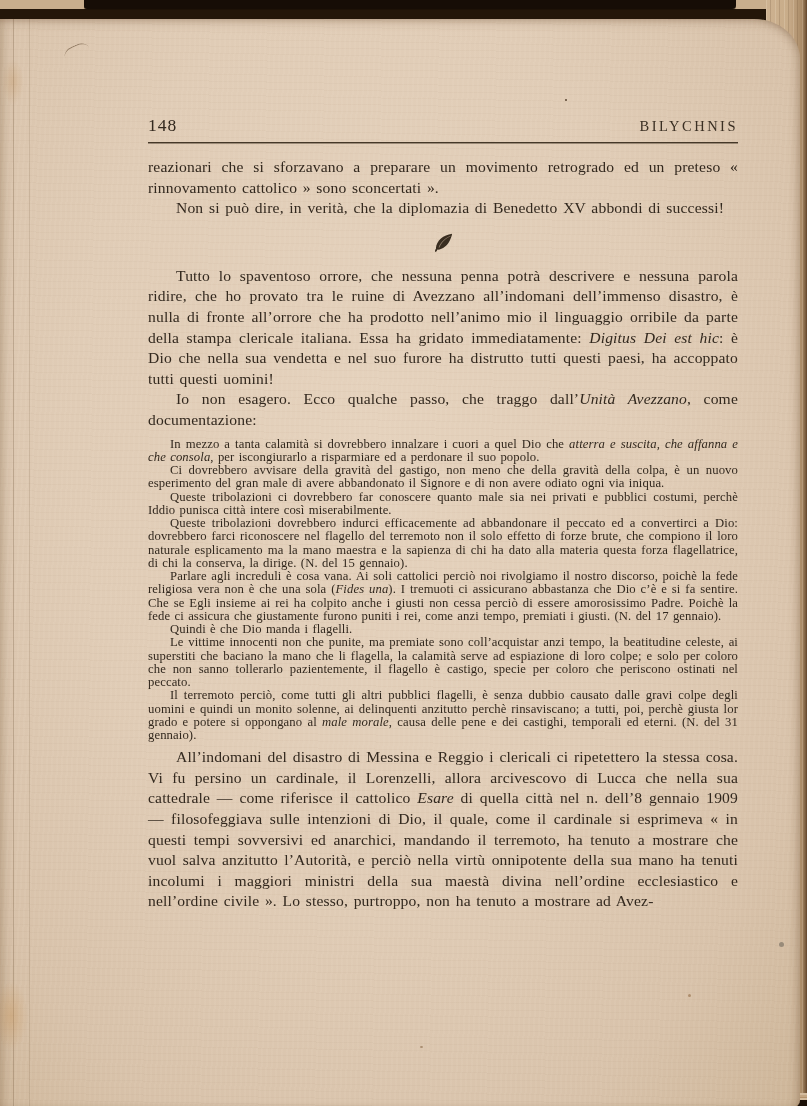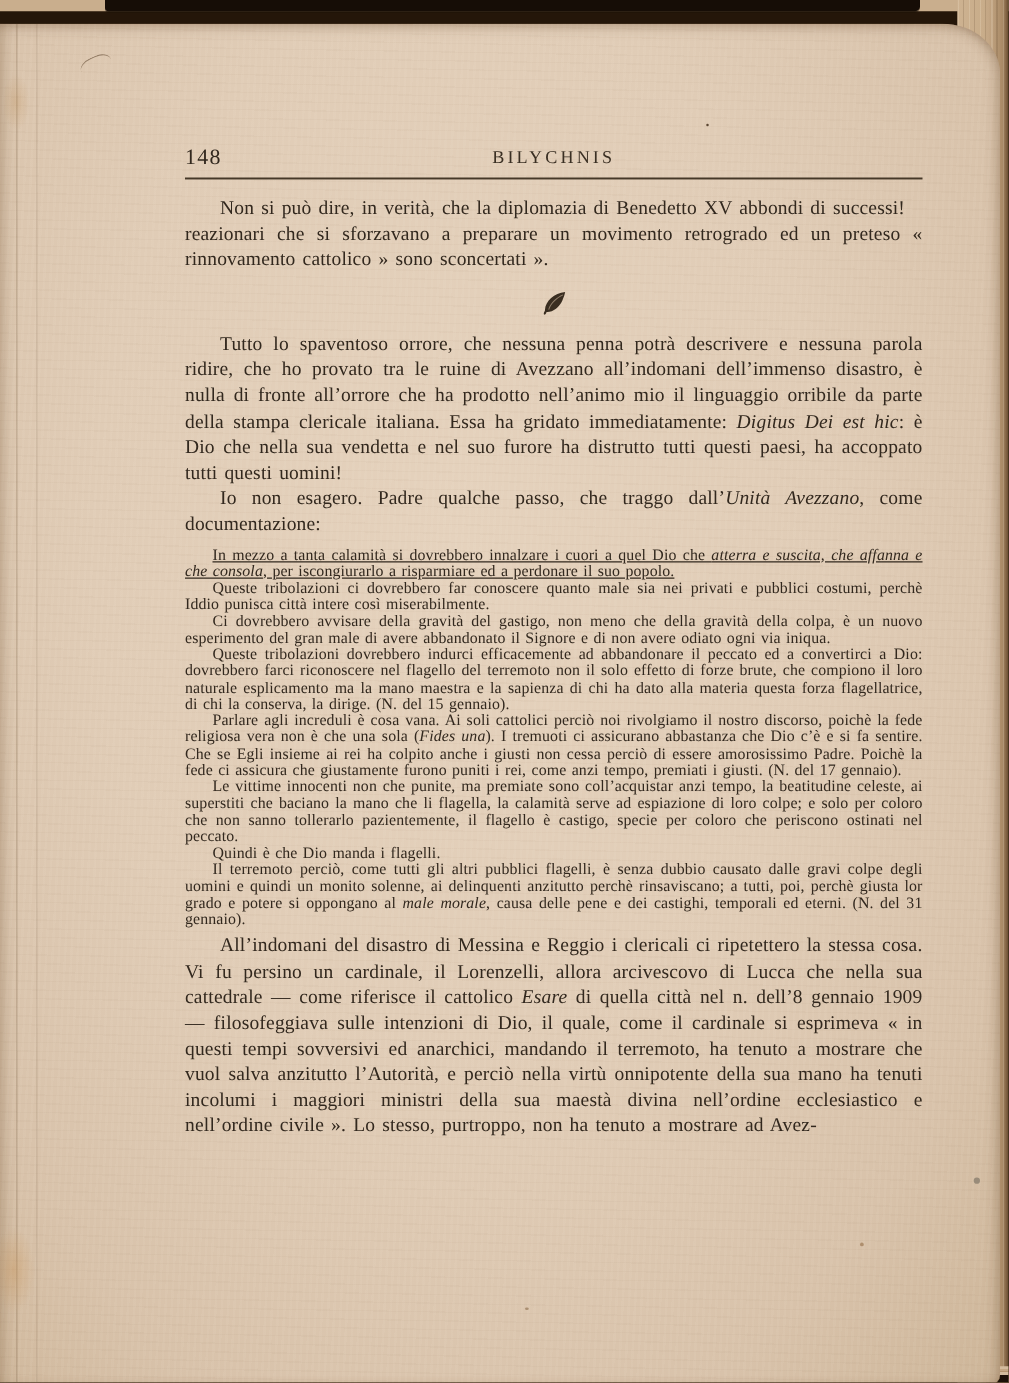--- a/index.html
+++ b/index.html
@@ -46,32 +46,32 @@
   .speck-d{left:420px;top:1046px;width:3px;height:2px;background:rgba(120,85,50,.5);}
   .stain{position:absolute;left:-6px;top:962px;width:34px;height:70px;border-radius:50%;
     background:radial-gradient(ellipse,rgba(196,136,66,.30) 0%,rgba(196,136,66,0) 70%);}
   .stain2{position:absolute;left:2px;top:40px;width:22px;height:46px;border-radius:50%;
     background:radial-gradient(ellipse,rgba(180,125,60,.22) 0%,rgba(180,125,60,0) 70%);}
 
   
   .content{position:absolute;left:148px;top:96px;width:590px;color:#32281e;}
   .running-header{position:relative;height:22px;}
   .pagenum{font-size:17.5px;letter-spacing:1px;}
-  .journal{position:absolute;left:0;right:0;text-align:center;top:3px;
+  .journal{position:absolute;left:0;right:0;text-align:right;top:3px;
     font-size:14.5px;letter-spacing:2.5px;color:#3a2f23;}
   .rule{margin-top:5px;height:2px;
     background:linear-gradient(to bottom,#453828 0 1px,rgba(69,56,40,.45) 1px 2px);}
 
   #paragraphs{margin-top:13px;}
   p{margin:0;text-align:justify;}
   p.main{font-size:15.6px;line-height:20.6px;word-spacing:1.6px;letter-spacing:.15px;}
   p.quote{font-size:12.7px;line-height:13.25px;word-spacing:1px;letter-spacing:.1px;}
   p.indent{text-indent:28px;}
   p.quote.indent{text-indent:22px;}
-  .main + .quote{margin-top:7px;text-decoration:underline;}
+  .main + .quote{margin-top:7px;}
   .quote + .main{margin-top:5px;}
   i{font-style:italic;}
 
   .ornament{text-align:center;margin:15px 0 10px 0;height:22px;}
   .ornament svg{display:inline-block;transform:rotate(-14deg);}
 </style>
 </head>
 <body>
 
 <div class="scan">
@@ -88,38 +88,38 @@
     <div class="stain"></div>
     <div class="stain2"></div>
 
     <div class="content">
       <div class="running-header">
         <span class="pagenum">148</span>
         <span class="journal">BILYCHNIS</span>
       </div>
       <div class="rule"></div>
       <div id="paragraphs">
+          <p class="main"><span>reazionari che si sforzavano a preparare un movimento retrogrado ed un preteso « rinnovamento cattolico » sono sconcertati ».</span></p>
           <p class="main indent"><span>Non si può dire, in verità, che la diplomazia di Benedetto XV abbondi di successi!</span></p>
-          <p class="main"><span>reazionari che si sforzavano a preparare un movimento retrogrado ed un preteso « rinnovamento cattolico » sono sconcertati ».</span></p>
           <div class="ornament">
   <svg width="24" height="18" viewBox="0 0 26 18">
     <path fill="#392d20" d="M25,1.6 C15.5,0.6 6.8,4.6 4.2,12.6 C4,13.4 4.1,14 4.6,14.2 C9.8,16.4 17,13 20.8,8.2 C22.6,5.9 24.1,3.8 25,1.6 Z"></path>
     <path fill="#392d20" d="M5.2,12.8 C3.4,13.2 2.2,14.6 2.5,16.3 C4.5,16.2 5.5,14.8 5.4,12.9 Z"></path>
     <path fill="#cbb69c" d="M22.5,3.2 C17,4.2 10.5,7.4 7.2,12.6 L7.9,13 C11.2,8 16.8,5 22.7,3.8 Z" opacity="0.6"></path>
   </svg>
 </div>
           <p class="main indent"><span>Tutto lo spaventoso orrore, che nessuna penna potrà descrivere e nessuna parola ridire, che ho provato tra le ruine di Avezzano all’indomani dell’immenso disastro, è nulla di fronte all’orrore che ha prodotto nell’animo mio il linguaggio orribile da parte della stampa clericale italiana. Essa ha gridato immediatamente: </span><i>Digitus Dei est hic</i><span>: è Dio che nella sua vendetta e nel suo furore ha distrutto tutti questi paesi, ha accoppato tutti questi uomini!</span></p>
-          <p class="main indent"><span>Io non esagero. Padre qualche passo, che traggo dall’</span><i>Unità Avezzano</i><span>, come documentazione:</span></p>
+          <p class="main indent"><span>Io non esagero. Ecco qualche passo, che traggo dall’</span><i>Unità Avezzano</i><span>, come documentazione:</span></p>
           <p class="quote indent"><span>In mezzo a tanta calamità si dovrebbero innalzare i cuori a quel Dio che </span><i>atterra e suscita, che affanna e che consola</i><span>, per iscongiurarlo a risparmiare ed a perdonare il suo popolo.</span></p>
+          <p class="quote indent"><span>Ci dovrebbero avvisare della gravità del gastigo, non meno che della gravità della colpa, è un nuovo esperimento del gran male di avere abbandonato il Signore e di non avere odiato ogni via iniqua.</span></p>
           <p class="quote indent"><span>Queste tribolazioni ci dovrebbero far conoscere quanto male sia nei privati e pubblici costumi, perchè Iddio punisca città intere così miserabilmente.</span></p>
-          <p class="quote indent"><span>Ci dovrebbero avvisare della gravità del gastigo, non meno che della gravità della colpa, è un nuovo esperimento del gran male di avere abbandonato il Signore e di non avere odiato ogni via iniqua.</span></p>
           <p class="quote indent"><span>Queste tribolazioni dovrebbero indurci efficacemente ad abbandonare il peccato ed a convertirci a Dio: dovrebbero farci riconoscere nel flagello del terremoto non il solo effetto di forze brute, che compiono il loro naturale esplicamento ma la mano maestra e la sapienza di chi ha dato alla materia questa forza flagellatrice, di chi la conserva, la dirige. (N. del 15 gennaio).</span></p>
           <p class="quote indent"><span>Parlare agli increduli è cosa vana. Ai soli cattolici perciò noi rivolgiamo il nostro discorso, poichè la fede religiosa vera non è che una sola (</span><i>Fides una</i><span>). I tremuoti ci assicurano abbastanza che Dio c’è e si fa sentire. Che se Egli insieme ai rei ha colpito anche i giusti non cessa perciò di essere amorosissimo Padre. Poichè la fede ci assicura che giustamente furono puniti i rei, come anzi tempo, premiati i giusti. (N. del 17 gennaio).</span></p>
+          <p class="quote indent"><span>Quindi è che Dio manda i flagelli.</span></p>
           <p class="quote indent"><span>Le vittime innocenti non che punite, ma premiate sono coll’acquistar anzi tempo, la beatitudine celeste, ai superstiti che baciano la mano che li flagella, la calamità serve ad espiazione di loro colpe; e solo per coloro che non sanno tollerarlo pazientemente, il flagello è castigo, specie per coloro che periscono ostinati nel peccato.</span></p>
-          <p class="quote indent"><span>Quindi è che Dio manda i flagelli.</span></p>
           <p class="quote indent"><span>Il terremoto perciò, come tutti gli altri pubblici flagelli, è senza dubbio causato dalle gravi colpe degli uomini e quindi un monito solenne, ai delinquenti anzitutto perchè rinsaviscano; a tutti, poi, perchè giusta lor grado e potere si oppongano al </span><i>male morale</i><span>, causa delle pene e dei castighi, temporali ed eterni. (N. del 31 gennaio).</span></p>
           <p class="main indent"><span>All’indomani del disastro di Messina e Reggio i clericali ci ripetettero la stessa cosa. Vi fu persino un cardinale, il Lorenzelli, allora arcivescovo di Lucca che nella sua cattedrale — come riferisce il cattolico </span><i>Esare</i><span> di quella città nel n. dell’8 gennaio 1909 — filosofeggiava sulle intenzioni di Dio, il quale, come il cardinale si esprimeva « in questi tempi sovversivi ed anarchici, mandando il terremoto, ha tenuto a mostrare che vuol salva anzitutto l’Autorità, e perciò nella virtù onnipotente della sua mano ha tenuti incolumi i maggiori ministri della sua maestà divina nell’ordine ecclesiastico e nell’ordine civile ». Lo stesso, purtroppo, non ha tenuto a mostrare ad Avez-</span></p>
         </div>
     </div>
   </div>
 
   <div class="speck speck-a"></div>
   <div class="speck speck-b"></div>
   <div class="speck speck-c"></div>
   <div class="speck speck-d"></div>

